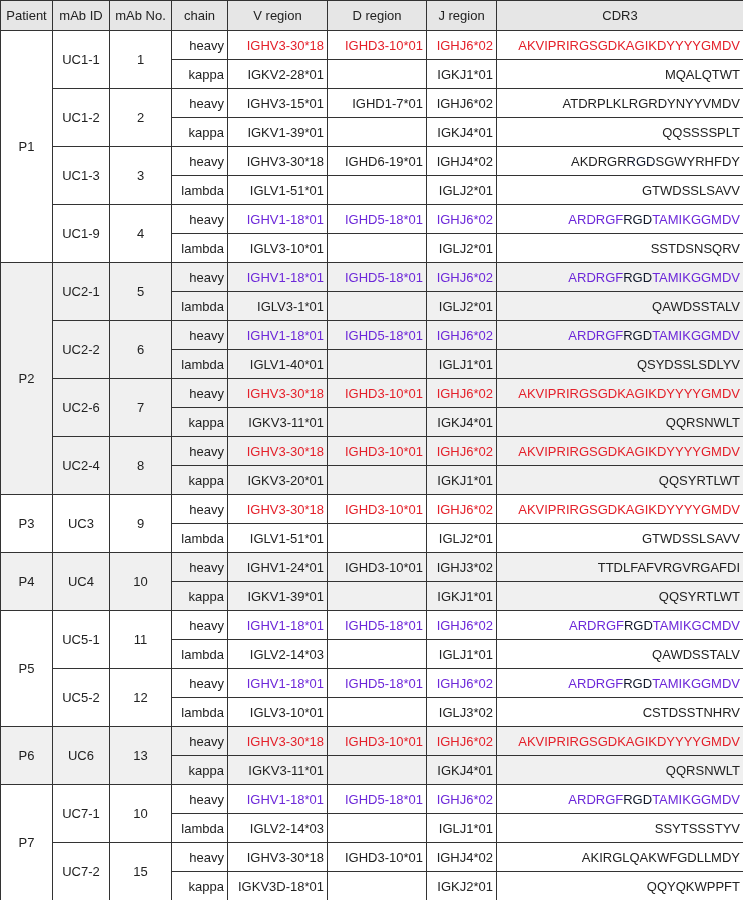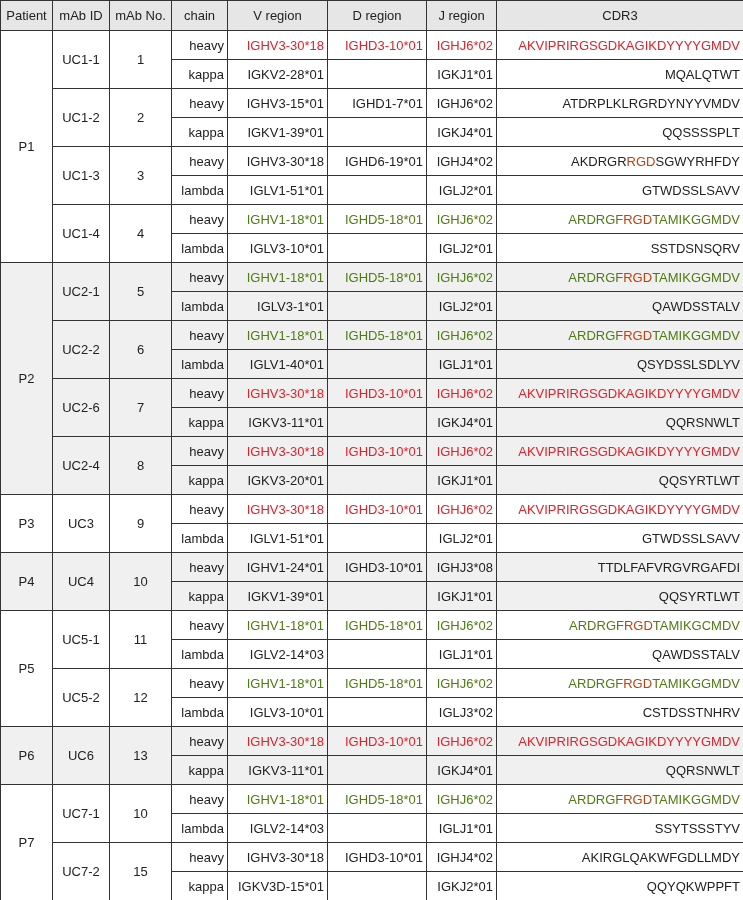--- a/index.html
+++ b/index.html
@@ -21,22 +21,22 @@
     background:#e6e6e6;
     font-weight:normal;
     height:29px;
     text-align:center;
   }
   table.mab td { height:28px; }
   .c { text-align:center; }
   .r { text-align:right; }
   tr.shade td { background:#f0f0f0; }
   .red { color:#e4202a; }
-  .blue { color:#4d7c0f; }
-  .gold { color:#c2410c; }
+  .blue { color:#6d28d9; }
+  .gold { color:#0f172a; }
   .black { color:#222; }
 </style>
 </head>
 <body>
 
 <table class="mab">
   <colgroup>
     <col style="width:52px">
       <col style="width:57px">
       <col style="width:62px">
@@ -102,21 +102,21 @@
         <td class="r"><span class="black">AKDRGR</span><span class="gold">RGD</span><span class="black">SGWYRHFDY</span></td>
       </tr>
       <tr>
         <td class="r">lambda</td>
         <td class="r black">IGLV1-51*01</td>
         <td class="r black"></td>
         <td class="r black">IGLJ2*01</td>
         <td class="r"><span class="black">GTWDSSLSAVV</span></td>
       </tr>
       <tr>
-        <td rowspan="2" class="c">UC1-4</td>
+        <td rowspan="2" class="c">UC1-9</td>
         <td rowspan="2" class="c">4</td>
         <td class="r">heavy</td>
         <td class="r blue">IGHV1-18*01</td>
         <td class="r blue">IGHD5-18*01</td>
         <td class="r blue">IGHJ6*02</td>
         <td class="r"><span class="blue">ARDRGF</span><span class="gold">RGD</span><span class="blue">TAMIKGGMDV</span></td>
       </tr>
       <tr>
         <td class="r">lambda</td>
         <td class="r black">IGLV3-10*01</td>
@@ -206,21 +206,21 @@
         <td class="r black">IGLJ2*01</td>
         <td class="r"><span class="black">GTWDSSLSAVV</span></td>
       </tr>
       <tr class="shade">
         <td rowspan="2" class="c">P4</td>
         <td rowspan="2" class="c">UC4</td>
         <td rowspan="2" class="c">10</td>
         <td class="r">heavy</td>
         <td class="r black">IGHV1-24*01</td>
         <td class="r black">IGHD3-10*01</td>
-        <td class="r black">IGHJ3*08</td>
+        <td class="r black">IGHJ3*02</td>
         <td class="r"><span class="black">TTDLFAFVRGVRGAFDI</span></td>
       </tr>
       <tr class="shade">
         <td class="r">kappa</td>
         <td class="r black">IGKV1-39*01</td>
         <td class="r black"></td>
         <td class="r black">IGKJ1*01</td>
         <td class="r"><span class="black">QQSYRTLWT</span></td>
       </tr>
       <tr>
@@ -294,19 +294,19 @@
         <td rowspan="2" class="c">UC7-2</td>
         <td rowspan="2" class="c">15</td>
         <td class="r">heavy</td>
         <td class="r black">IGHV3-30*18</td>
         <td class="r black">IGHD3-10*01</td>
         <td class="r black">IGHJ4*02</td>
         <td class="r"><span class="black">AKIRGLQAKWFGDLLMDY</span></td>
       </tr>
       <tr>
         <td class="r">kappa</td>
-        <td class="r black">IGKV3D-15*01</td>
+        <td class="r black">IGKV3D-18*01</td>
         <td class="r black"></td>
         <td class="r black">IGKJ2*01</td>
         <td class="r"><span class="black">QQYQKWPPFT</span></td>
       </tr>
     </tbody>
 </table>
 
 </body></html>

